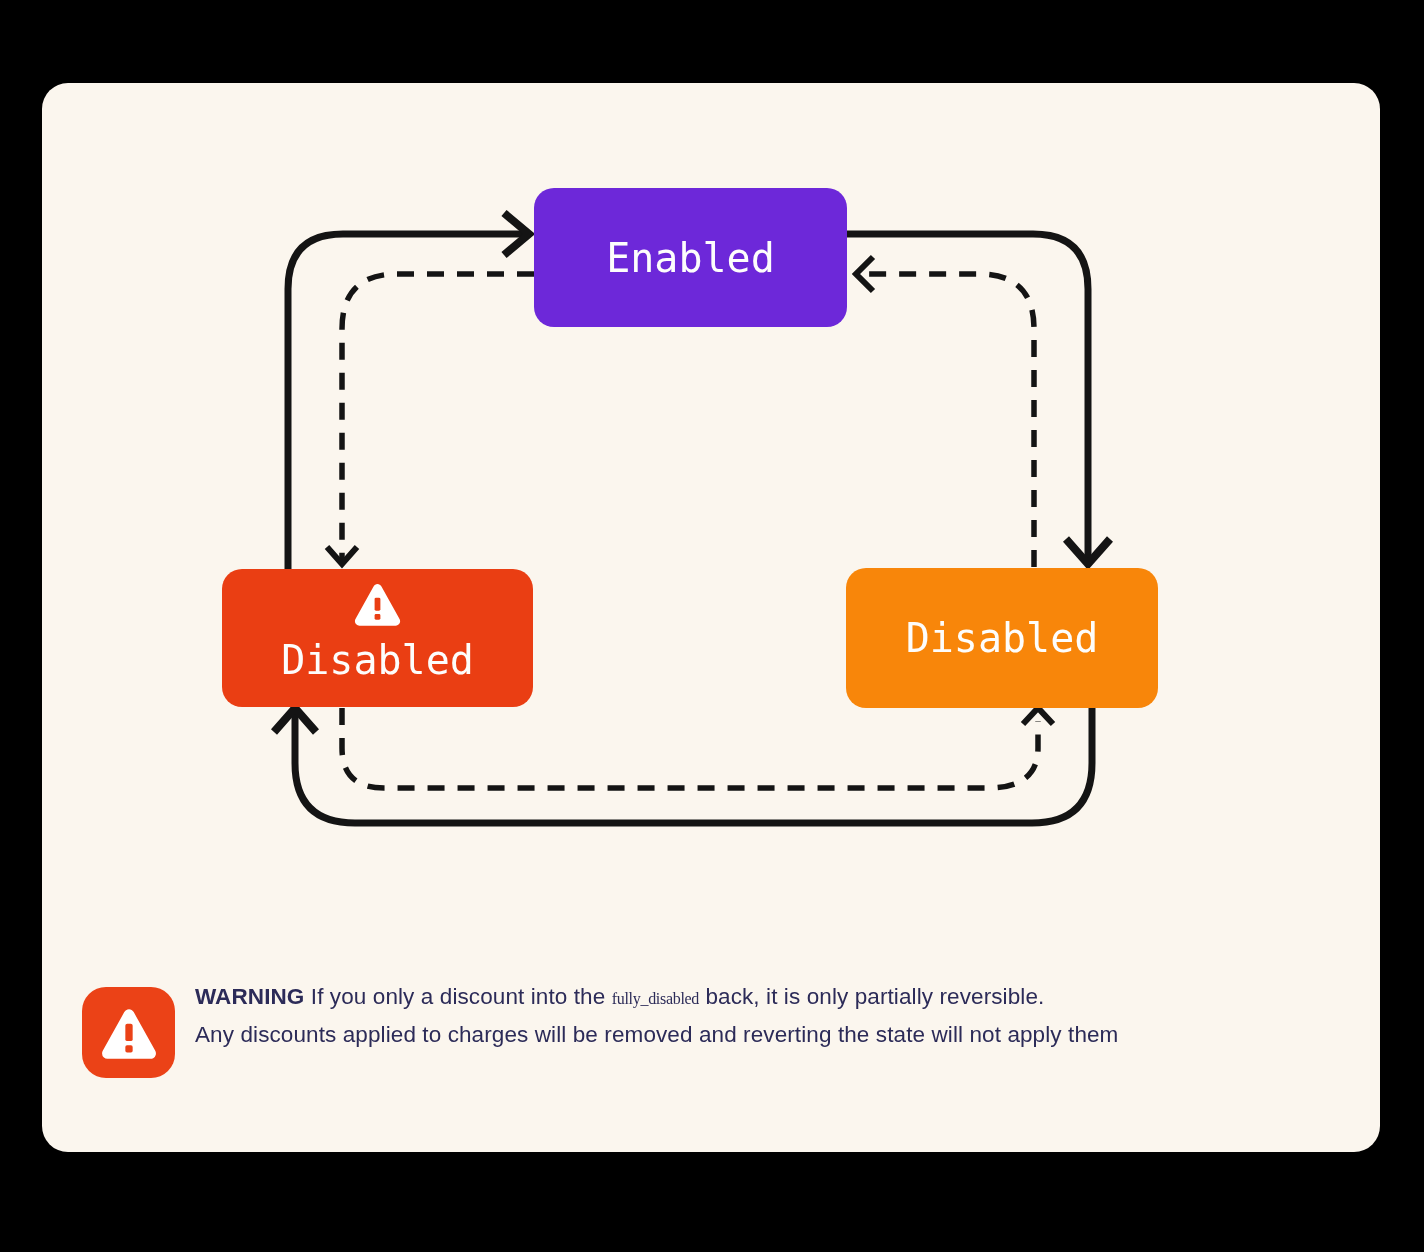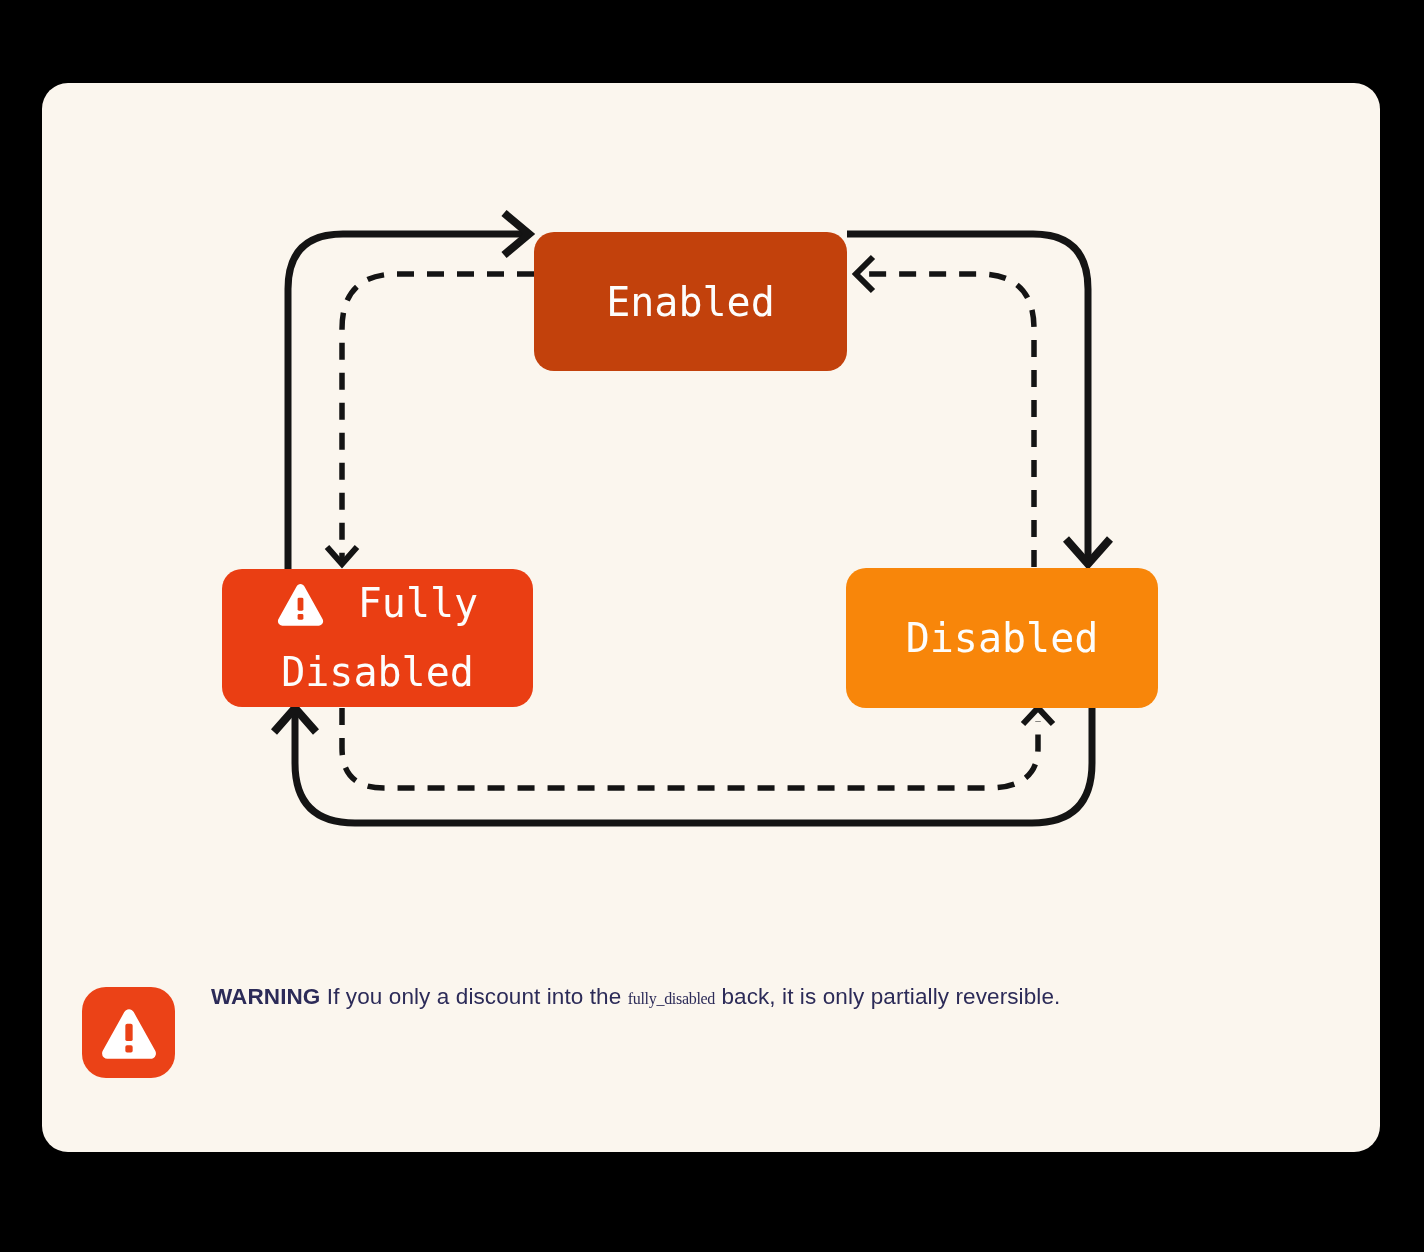--- a/index.html
+++ b/index.html
@@ -31,21 +31,21 @@
   .state-box {
     position: absolute;
     border-radius: 20px;
     color: #FDFDFC;
     font-family: "DejaVu Sans Mono", "Liberation Mono", monospace;
     font-size: 40px;
     display: flex;
     align-items: center;
     justify-content: center;
   }
-  .state-enabled   { left: 492px; top: 105px; width: 313px; height: 139px; background: #c2410c; margin-top: 44px; }
+  .state-enabled   { left: 492px; top: 105px; width: 313px; height: 139px; background: #6d28d9; }
   .state-disabled  { left: 804px; top: 485px; width: 312px; height: 140px; background: #F8860A; }
   .state-fully-disabled {
     left: 180px; top: 486px; width: 311px; height: 138px; background: #EA3E13;
     flex-direction: column; line-height: 69px;
   }
   .fd-row1 { display: flex; align-items: center; gap: 34px; }
   .warn-tri-small { width: 47px; height: 44px; display: block; }
   .warning-section-icon {
     position: absolute;
     left: 40px; top: 904px;
@@ -58,21 +58,21 @@
   .warning-text {
     position: absolute;
     left: 153px; top: 896px;
     width: 1000px;
     color: #2C2B58;
     font-size: 22.5px;
     line-height: 36px;
     letter-spacing: 0.1px;
   }
   .warning-text .line { white-space: nowrap; }
-  .warning-text b { font-weight: 700; margin-left: 16px; }
+  .warning-text b { font-weight: 700; }
   .warning-text code {
     font-family: Liberation Serif, serif;
     font-size: 16px;
     letter-spacing: -0.3px;
   }
 </style>
 </head>
 <body>
 
 <div class="card">
@@ -114,21 +114,20 @@
     <span>Enabled</span>
   </div>
 
   <div class="state-box state-fully-disabled">
     <div class="fd-row1">
       <svg class="warn-tri-small" viewBox="0 0 52 48">
         <path d="M 26 7 L 46 43 L 6 43 Z" fill="#FFFFFF" stroke="#FFFFFF" stroke-width="10" stroke-linejoin="round"></path>
         <rect x="22.8" y="17" width="6.4" height="14.5" rx="1.6" fill="#EA3E13"></rect>
         <rect x="22.8" y="35.2" width="6.4" height="6.2" rx="1.5" fill="#EA3E13"></rect>
       </svg>
-      <span>Fully</span>
     </div>
     <div>Disabled</div>
   </div>
 
   <div class="state-box state-disabled">
     <span>Disabled</span>
   </div>
 
   <div class="warning-section-icon">
     <svg class="warn-tri-big" viewBox="0 0 52 48">
@@ -138,15 +137,16 @@
     </svg>
   </div>
 
   <div class="warning-text">
     <div class="line">
       <b>WARNING</b>
       <span>If you only a discount into the</span>
       <code>fully_disabled</code>
       <span>back, it is only partially reversible.</span>
     </div>
+    <div class="line">Any discounts applied to charges will be removed and reverting the state will not apply them</div>
   </div>
 
 </div>
 
 </body></html>

